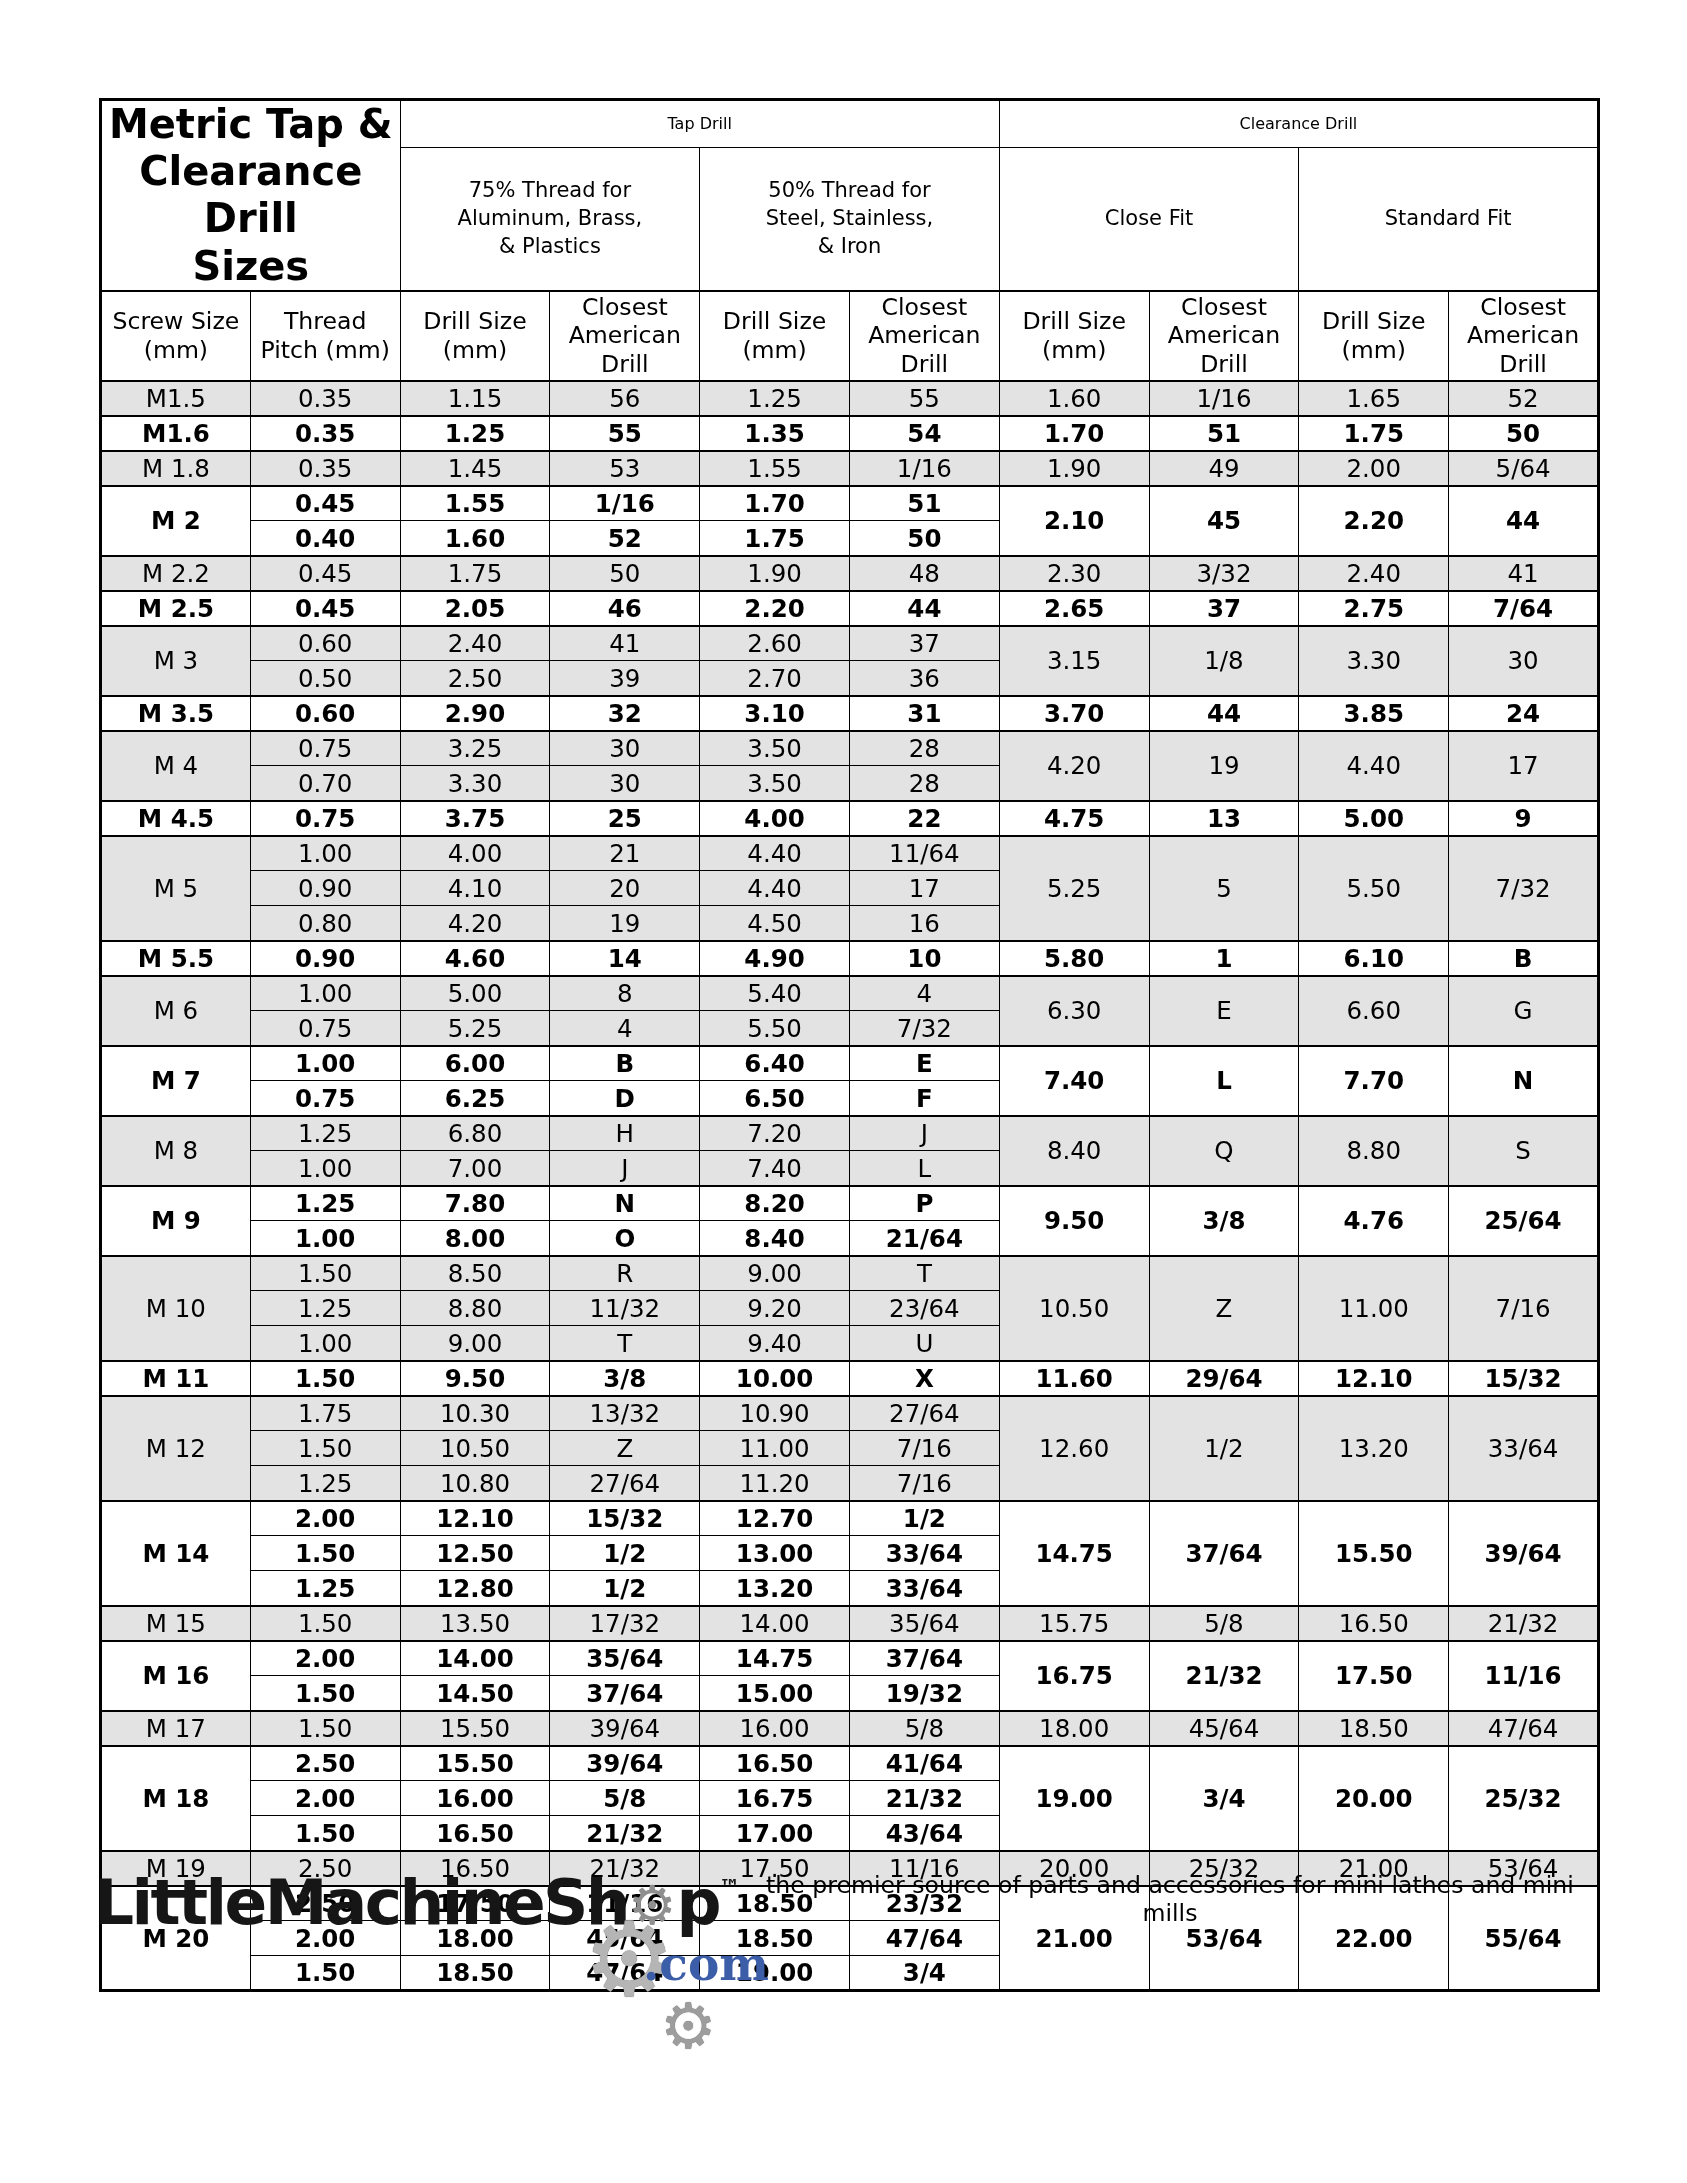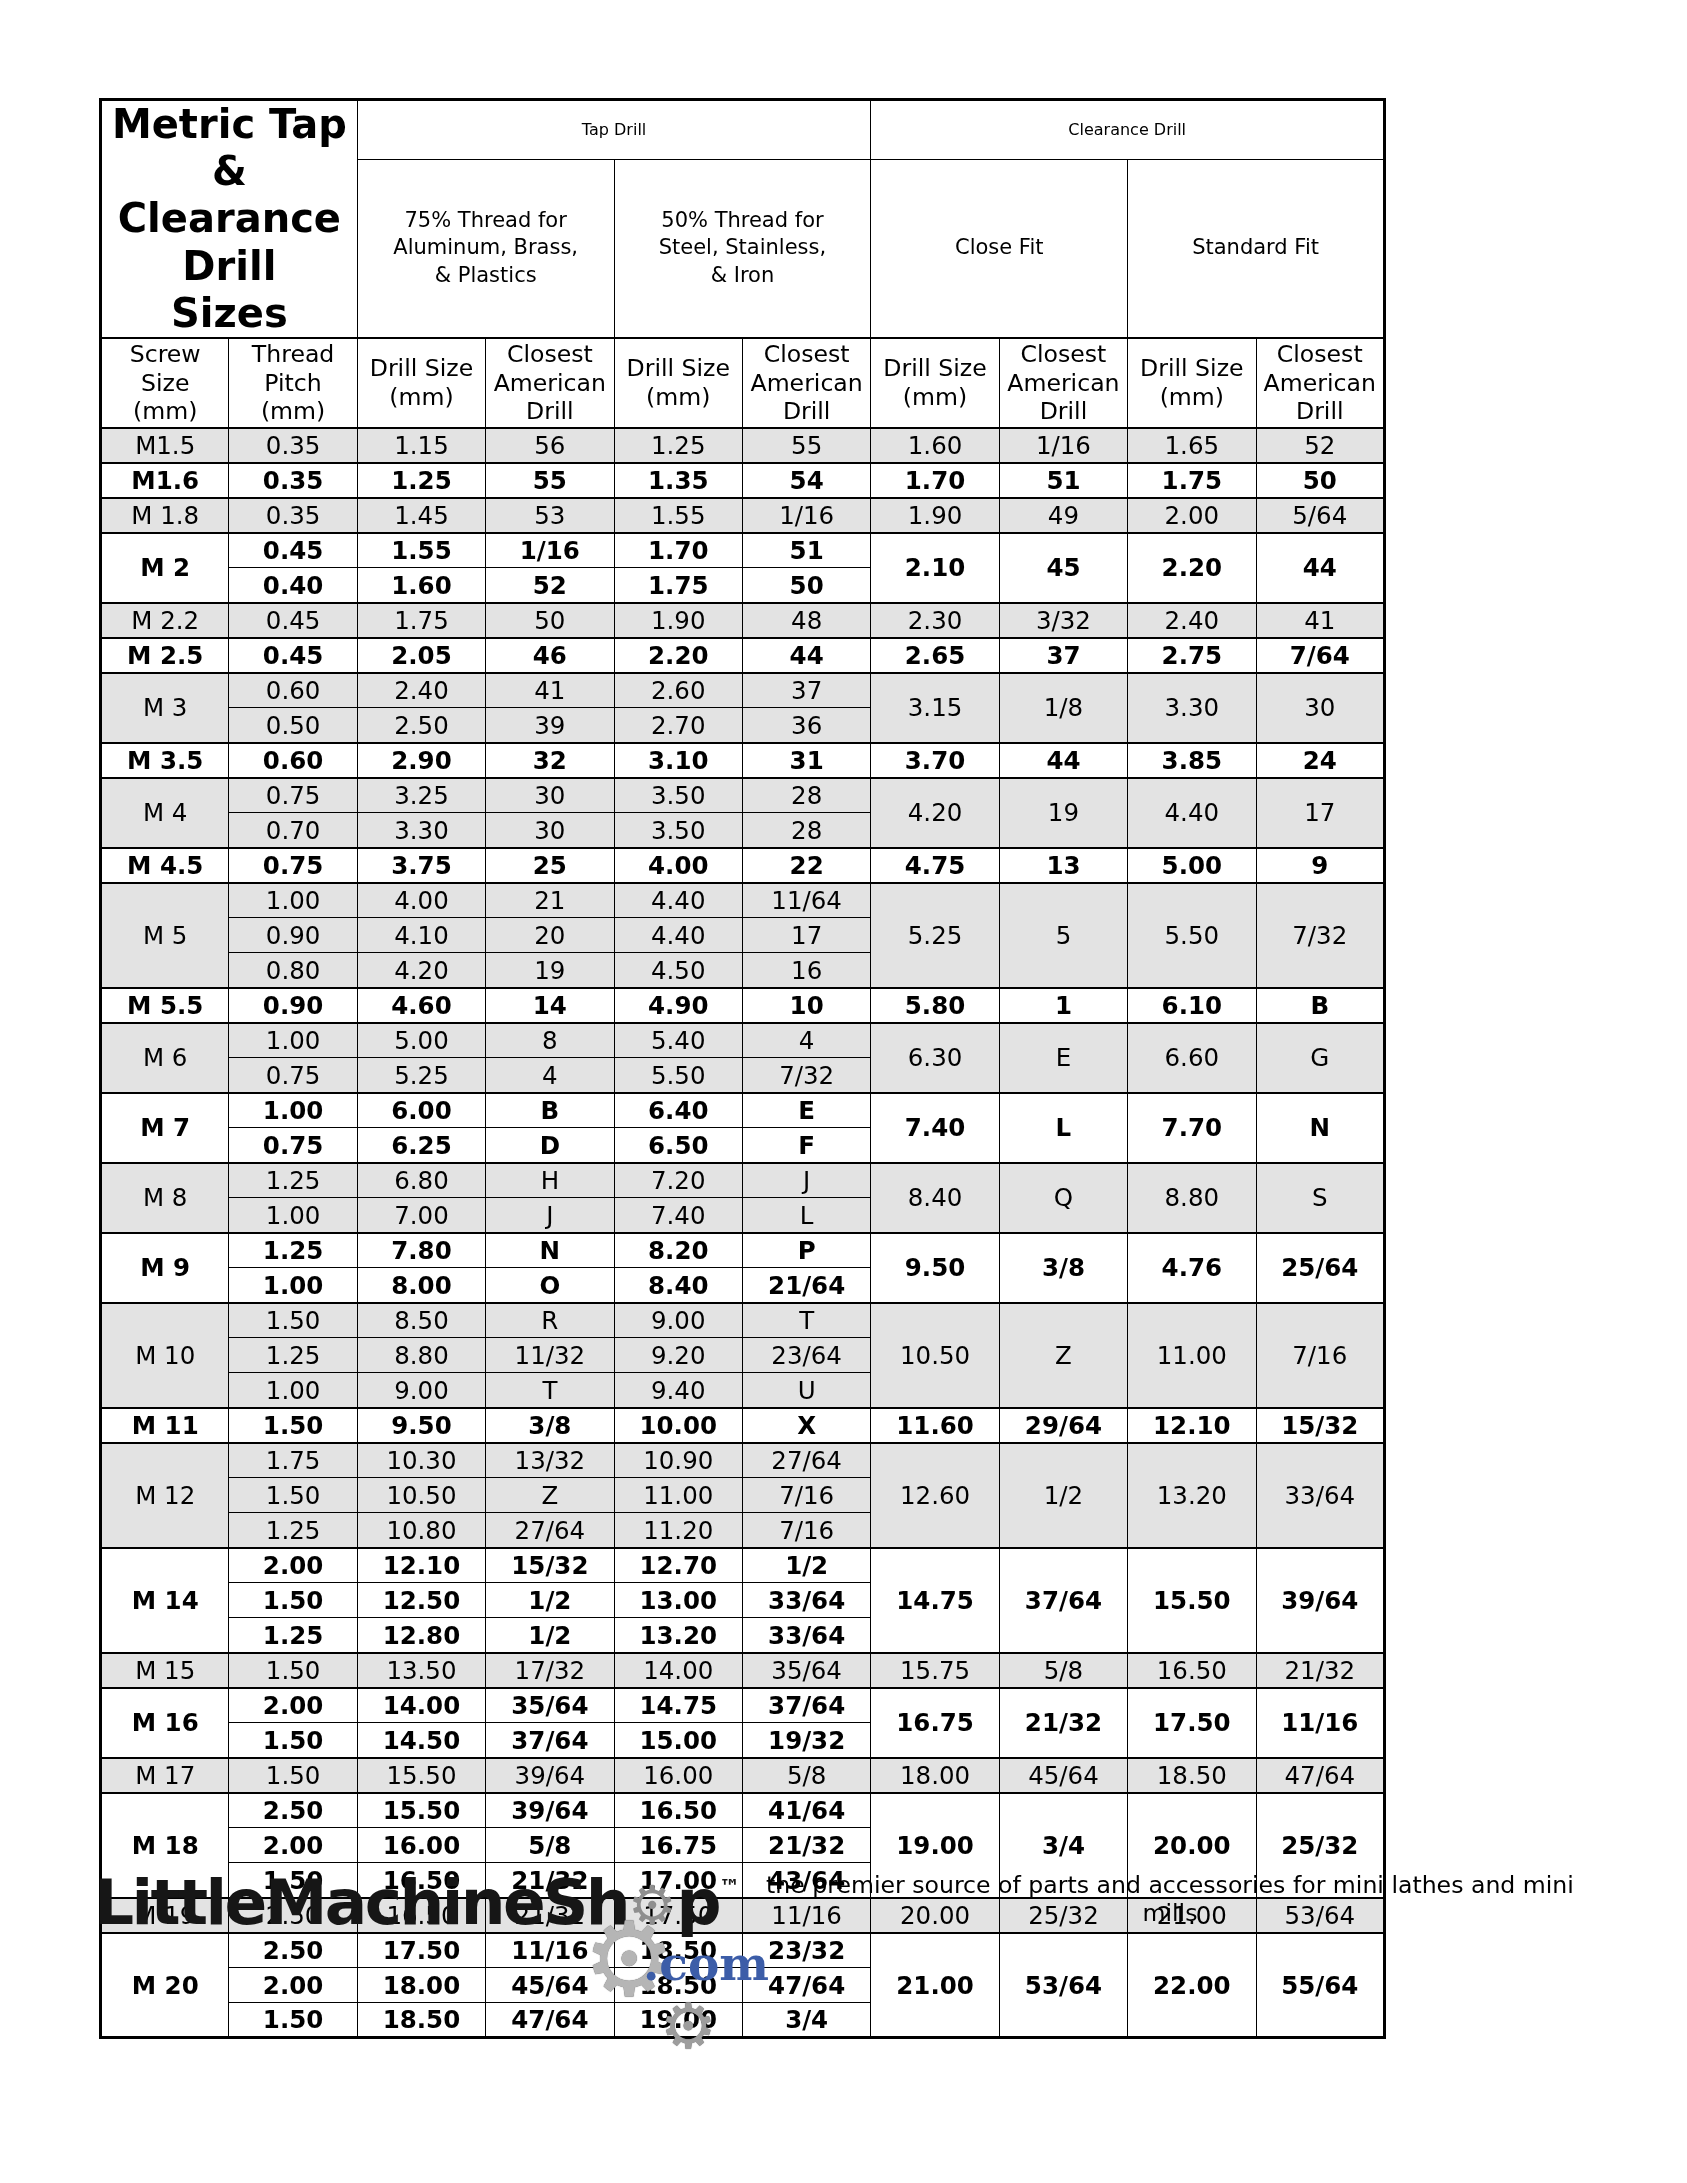--- a/index.html
+++ b/index.html
@@ -2,21 +2,21 @@
 <html style="--shade: #e3e3e3; --brand-blue: #3c5da8;font-size:14px"><head>
 <meta charset="utf-8">
 <style>
   * { margin:0; padding:0; box-sizing:border-box; }
   html,body { background:#ffffff; }
   body { font-family:"DejaVu Sans", sans-serif; color:#000; }
   .page { position:relative; width:1687px; height:2184px; background:#fff; overflow:hidden; }
 
   
   table.drill-table{
-    position:absolute; left:99px; top:98px; width:1287px;
+    position:absolute; left:99px; top:98px; width:1501px;
     border-collapse:collapse; table-layout:fixed;
     border:3.5px solid #000;
   }
   .drill-table col{ width:10%; }
   .drill-table th, .drill-table td{
     border:1.7px solid #000; text-align:center; vertical-align:middle;
     font-weight:400; overflow:hidden;
   }
   tr.band1 th.band{ height:35px; font-size:16px; }
   th.title-cell{

